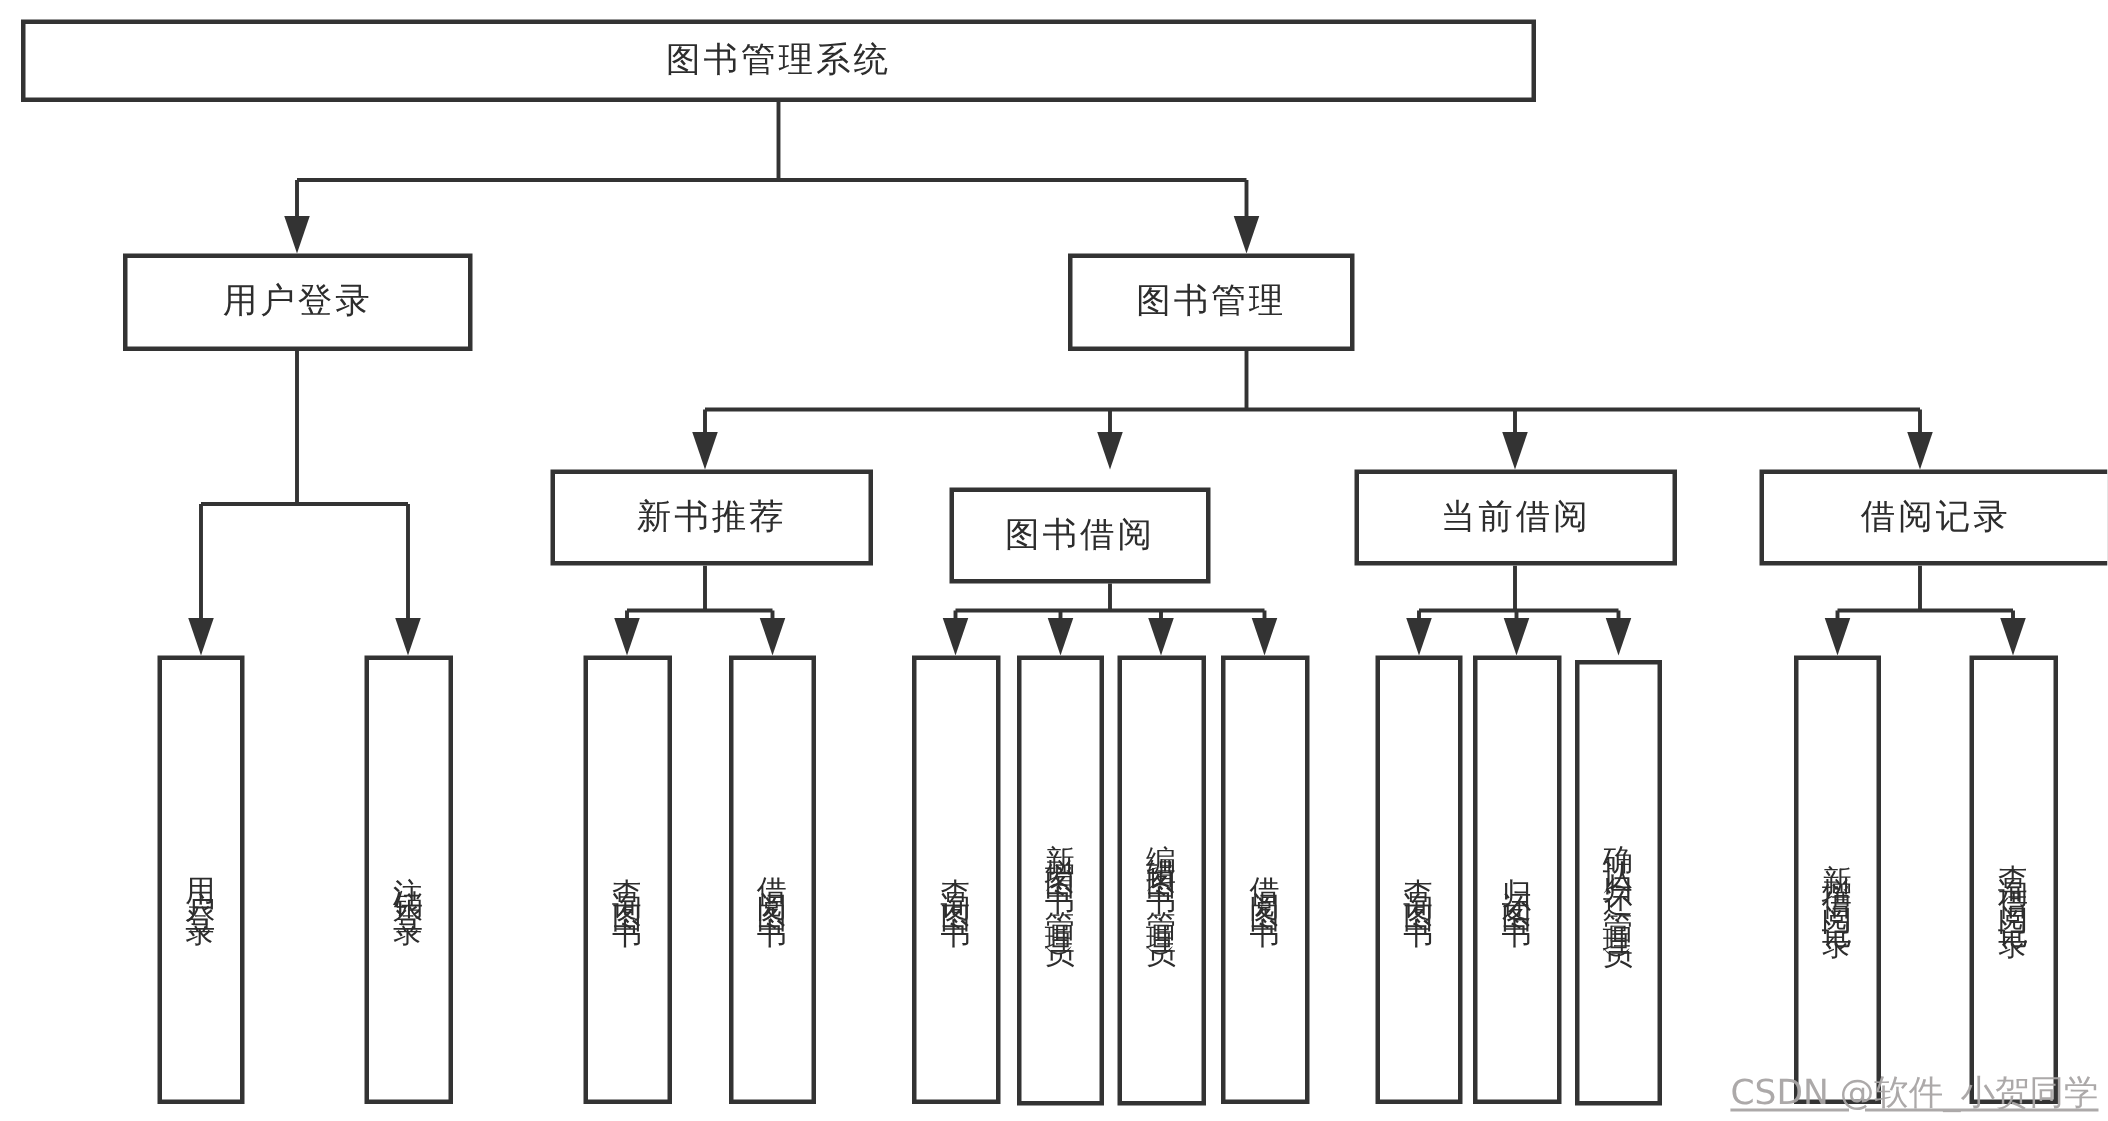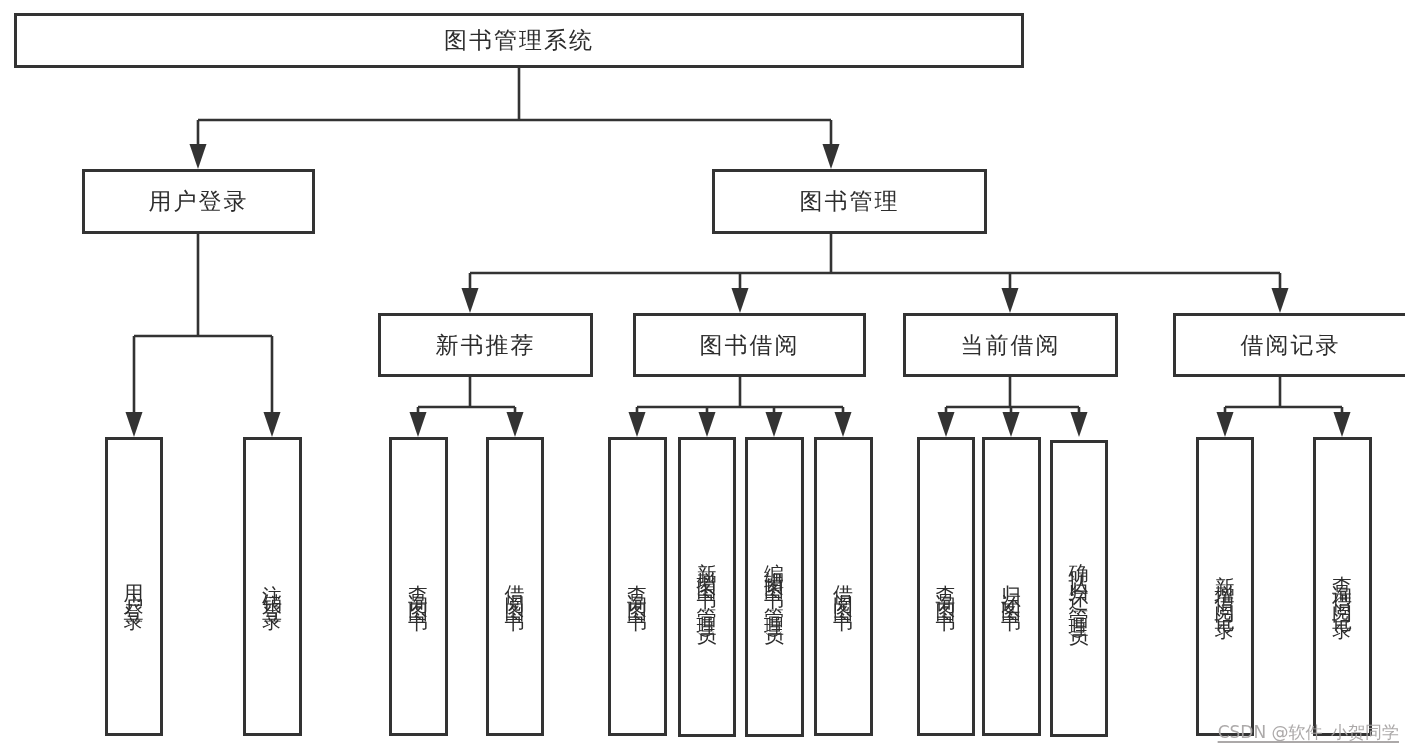--- a/index.html
+++ b/index.html
@@ -48,21 +48,21 @@
     writing-mode: vertical-rl;
     font-size: 20px;
     letter-spacing: 9px;
     line-height: 1;
     white-space: nowrap;
   }
   .watermark {
     position: absolute;
     right: 6px;
     bottom: 3px;
-    font-size: 17px;
+    font-size: 23px;
     color: var(--c-watermark, #a8a5a5);
     text-decoration: underline;
     text-decoration-thickness: 2px;
     text-underline-offset: 3px;
     white-space: nowrap;
     z-index: 5;
     opacity: 0.95;
     margin-left: 40px;
   }
 </style>
@@ -107,28 +107,28 @@
     </g>
   </svg>
 
   <div class="node hnode" style="left:14px; top:13px; width:1010px; height:55px;">
     <span class="label">图书管理系统</span>
   </div>
 
   <div class="node hnode" style="left:82px; top:169px; width:233px; height:65px;">
     <span class="label">用户登录</span>
   </div>
-  <div class="node hnode" style="left:712px; top:169px; width:275px; height:65px;">
+  <div class="node hnode" style="left:712px; top:169px; width:191px; height:65px;">
     <span class="label">图书管理</span>
   </div>
 
-  <div class="node hnode" style="left:378px; top:313px; width:215px; height:64px;">
+  <div class="node hnode" style="left:367px; top:313px; width:215px; height:64px;">
     <span class="label">新书推荐</span>
   </div>
-  <div class="node hnode" style="left:633px; top:313px; width:233px; height:64px;">
+  <div class="node hnode" style="left:633px; top:325px; width:174px; height:64px;">
     <span class="label">图书借阅</span>
   </div>
   <div class="node hnode" style="left:903px; top:313px; width:215px; height:64px;align-items:center;">
     <span class="label">当前借阅</span>
   </div>
   <div class="node hnode" style="left:1173px; top:313px; width:235px; height:64px;">
     <span class="label">借阅记录</span>
   </div>
 
   <div class="node vnode" style="left:105px; top:437px; width:58px; height:299px;">

